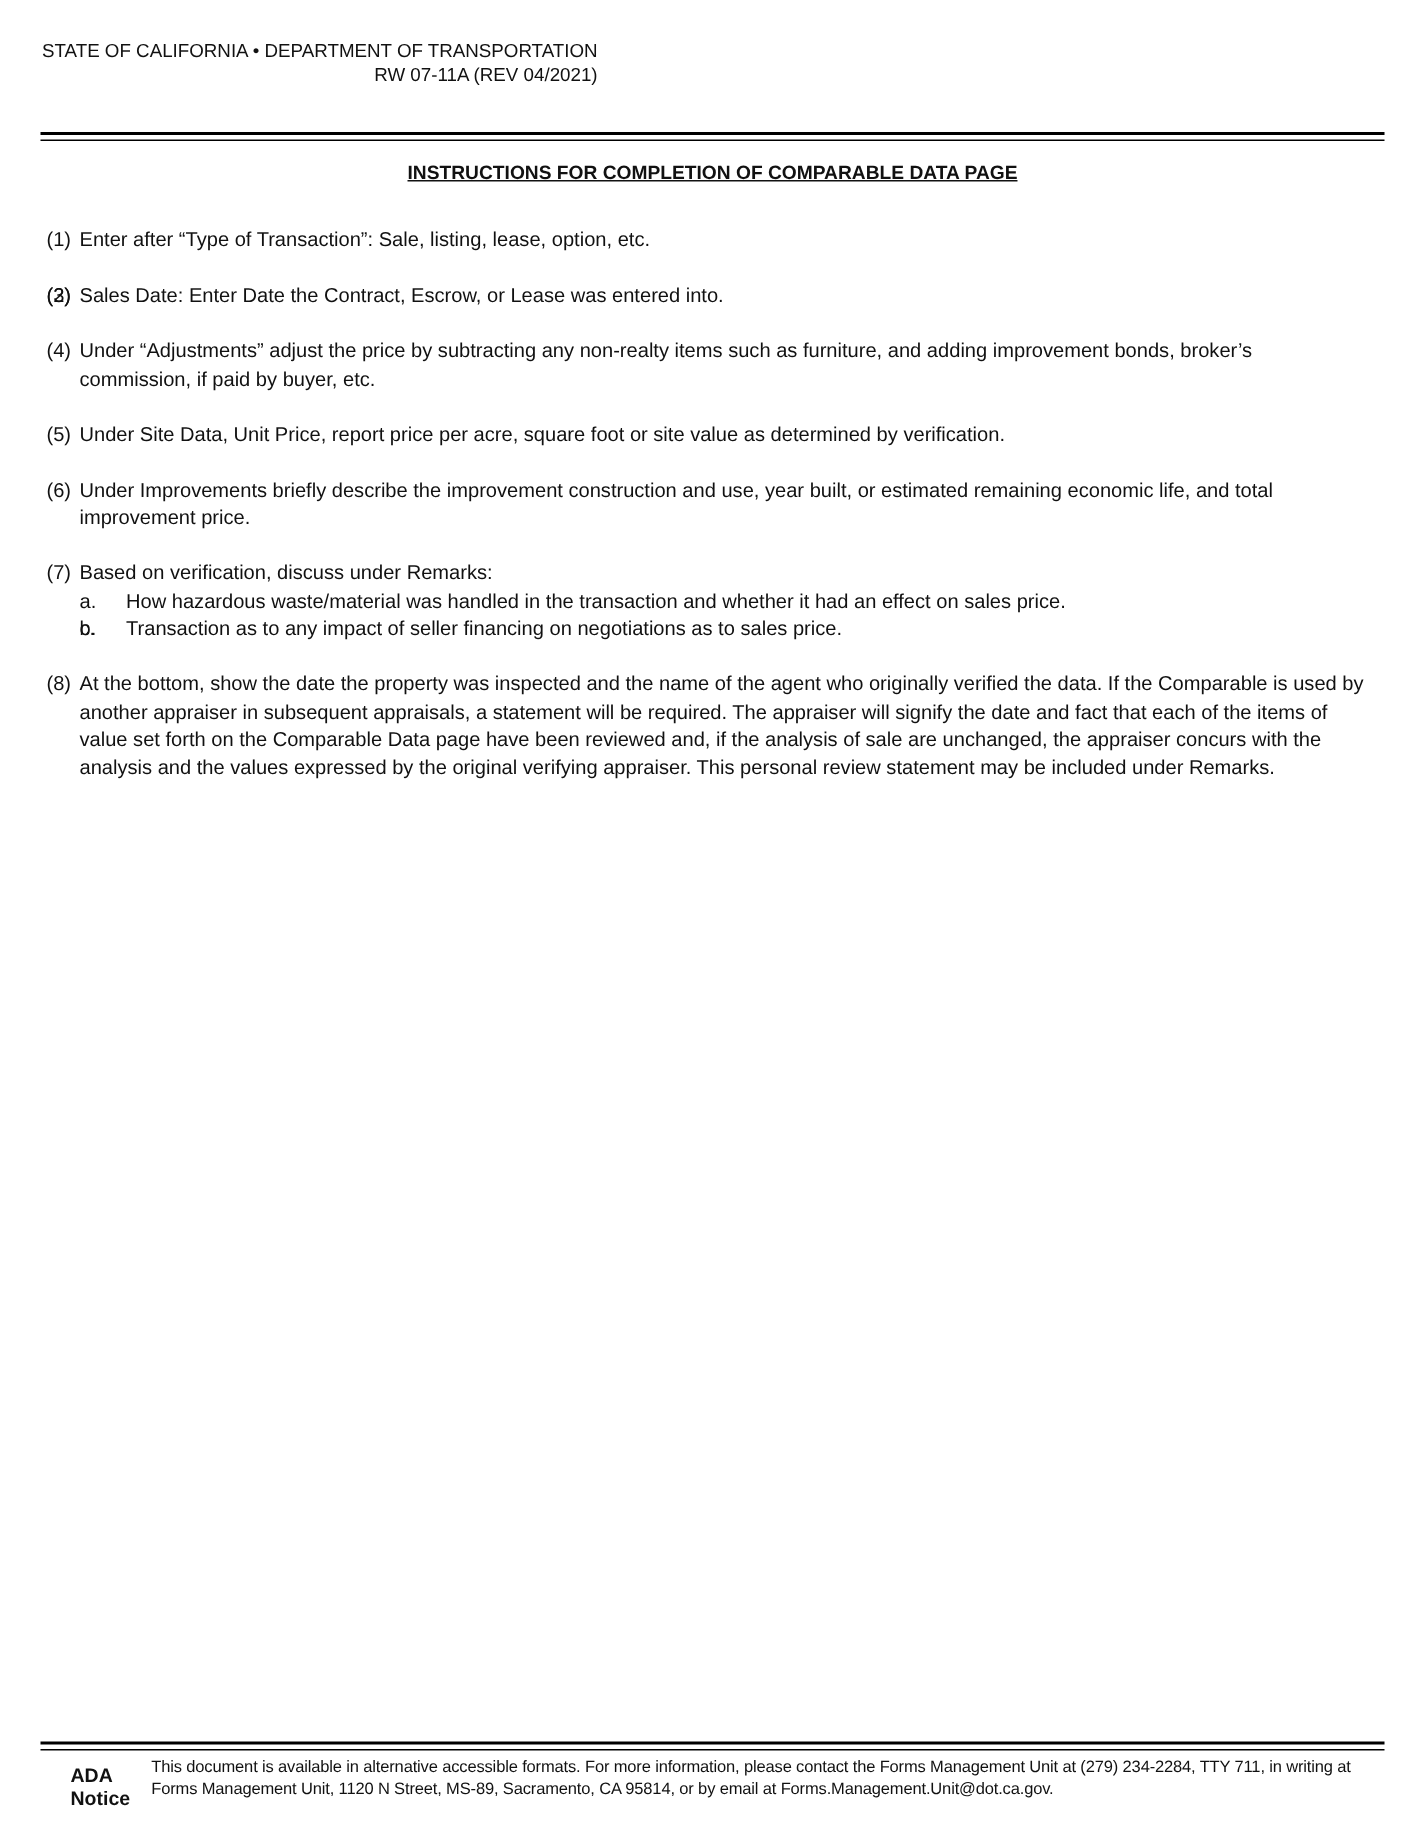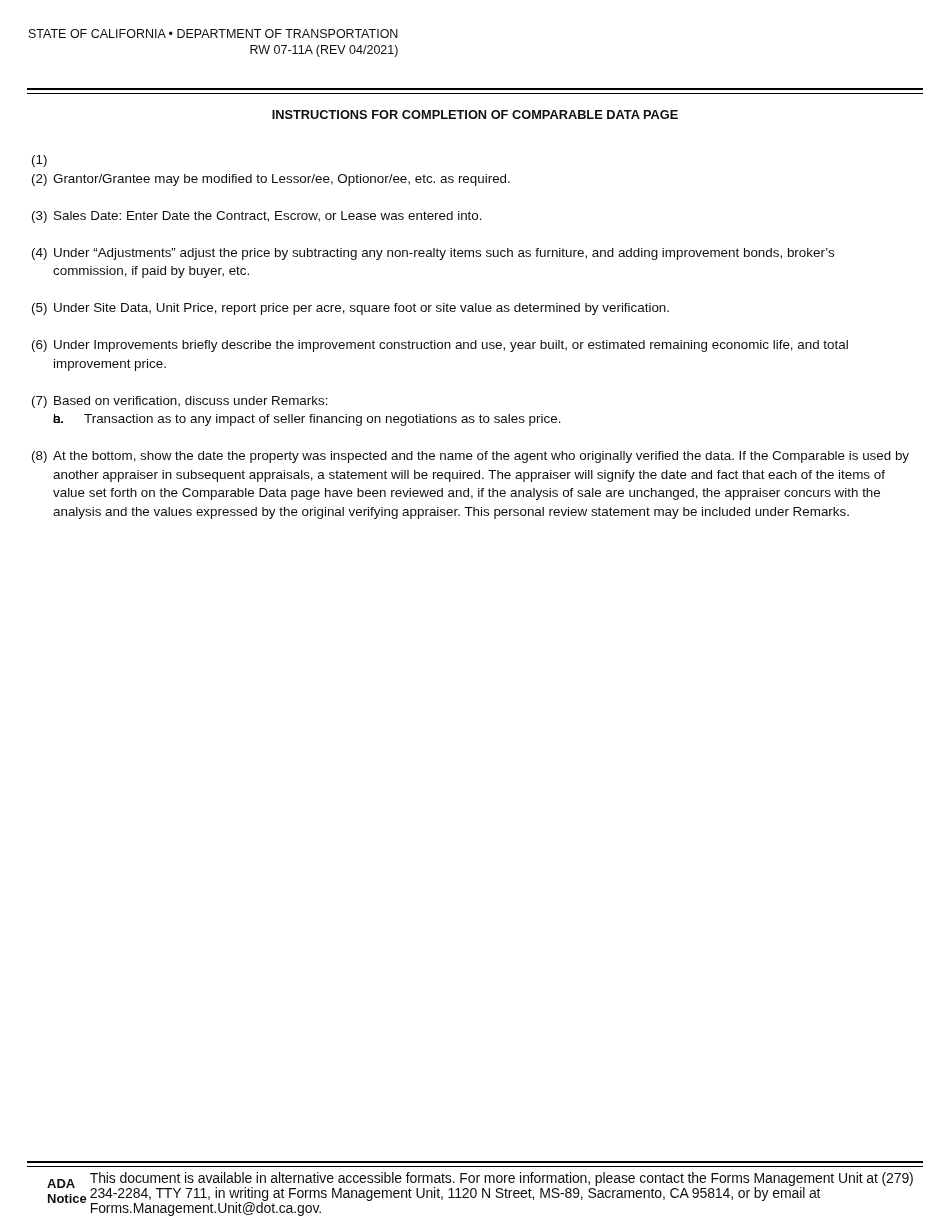--- a/index.html
+++ b/index.html
@@ -4,53 +4,53 @@
 <style>
   html, body { margin: 0; padding: 0; background: #ffffff; }
   body { width: 950px; height: 1230px; position: relative; font-family: "Liberation Sans", sans-serif; color: #111; overflow: hidden; }
   .header { position: absolute; left: 28px; top: 27px; }
   .agency { font-size: 12.5px; line-height: 15px; text-align: center; }
   .title { font-size: 17.5px; font-weight: bold; line-height: 21px; }
   .formno { font-size: 12.5px; line-height: 15px; margin-top: 1px; text-align: right; }
   .rule-double { position: absolute; left: 27px; width: 896px; }
   .rule-double .l1 { height: 1.5px; background: #000; }
   .rule-double .l2 { height: 1.5px; background: #000; margin-top: 3px; }
-  .heading { position: absolute; left: 0; width: 950px; top: 107px; text-align: center; font-size: 12.8px; font-weight: bold; }
+  .heading { position: absolute; left: 0; width: 950px; top: 107px; text-align: center; font-size: 12.8px; font-weight: bold; text-decoration: underline; }
   .items { position: absolute; left: 31px; top: 151px; width: 880px; font-size: 13.4px; line-height: 18.5px; }
   .item { position: relative; padding-left: 22px; margin-bottom: 18.5px; }
   .item .num { position: absolute; left: 0; top: 0; }
   .sub { position: relative; padding-left: 31px; }
   .sub .letter { position: absolute; left: 0; top: 0; }
   .footer-rule { position: absolute; left: 27px; width: 896px; top: 1161px; }
   .footer { position: absolute; left: 47px; top: 1171px; width: 885px; display: flex; }
   .ada { font-weight: bold; font-size: 13px; width: 91px; padding-top: 5px; }
-  .ada-text { font-size: 14px; line-height: 15px; letter-spacing: -0.1px; }
+  .ada-text { font-size: 11px; line-height: 15px; letter-spacing: -0.1px; }
 </style>
 </head>
 <body>
 
 <div class="header">
   <div class="agency">STATE OF CALIFORNIA • DEPARTMENT OF TRANSPORTATION</div>
   <div class="formno">RW 07-11A (REV 04/2021)</div>
 </div>
 
 <div class="rule-double" style="top:88px;">
   <div class="l1"></div>
     <div class="l2"></div>
 </div>
 
 <div class="heading">INSTRUCTIONS FOR COMPLETION OF COMPARABLE DATA PAGE</div>
 
 <div class="items">
   <div class="item">
     <span class="num">(1)</span>
+    <span>Enter after “Type of Transaction”: Sale, listing, lease, option, etc.</span>
   </div>
   <div class="item">
     <span class="num">(2)</span>
-    <span>Grantor/Grantee may be modified to Lessor/ee, Optionor/ee, etc. as required.</span>
   </div>
   <div class="item">
     <span class="num">(3)</span>
     <span>Sales Date: Enter Date the Contract, Escrow, or Lease was entered into.</span>
   </div>
   <div class="item">
     <span class="num">(4)</span>
     <span>Under “Adjustments” adjust the price by subtracting any non-realty items such as furniture, and adding improvement bonds, broker’s commission, if paid by buyer, etc.</span>
   </div>
   <div class="item">
@@ -59,20 +59,21 @@
   </div>
   <div class="item">
     <span class="num">(6)</span>
     <span>Under Improvements briefly describe the improvement construction and use, year built, or estimated remaining economic life, and total improvement price.</span>
   </div>
   <div class="item">
     <span class="num">(7)</span>
     <span>Based on verification, discuss under Remarks:</span>
     <div class="sub">
       <span class="letter">a.</span>
+      <span>How hazardous waste/material was handled in the transaction and whether it had an effect on sales price.</span>
     </div>
     <div class="sub">
       <span class="letter">b.</span>
     </div>
     <div class="sub">
       <span class="letter">c.</span>
       <span>Transaction as to any impact of seller financing on negotiations as to sales price.</span>
     </div>
   </div>
   <div class="item">

